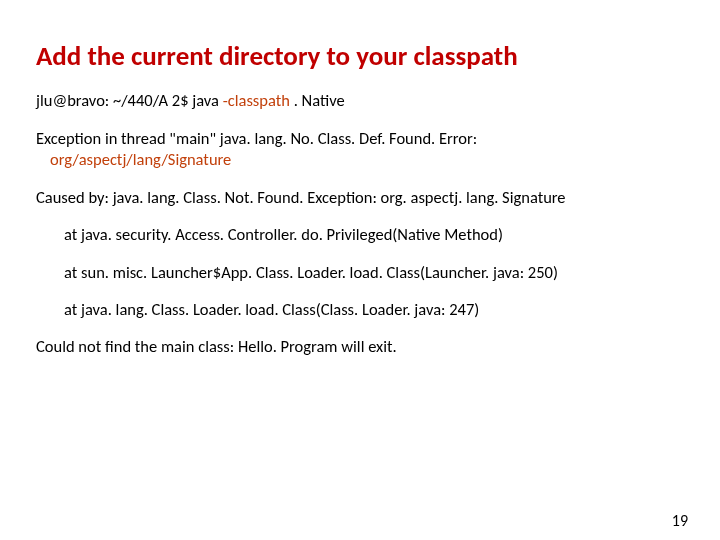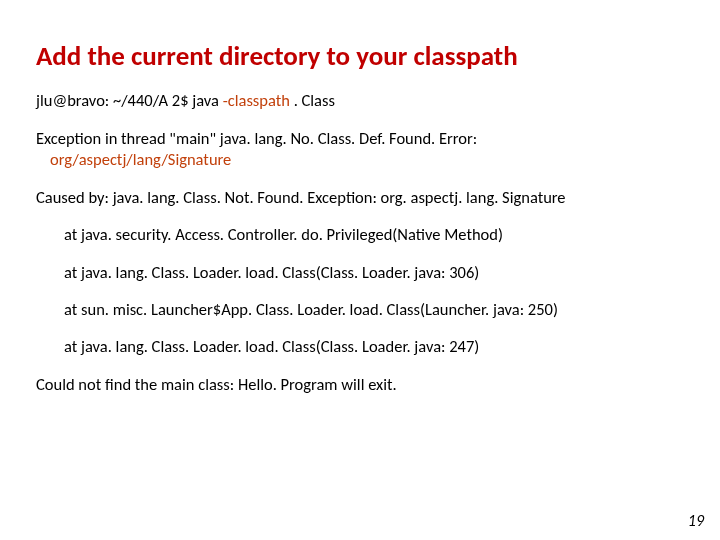--- a/index.html
+++ b/index.html
@@ -36,45 +36,43 @@
     text-align: center;
   }
   .indent2 {
     margin-left: 28px;
   }
   .red {
     color: #c2410c;
   }
   .page-num {
     position: absolute;
-    right: 16px;
+    right: 32px;
     bottom: 10px;
     font-size: 16px;
     color: #000;
-    font-style: italic;
   }
 </style>
 </head>
 <body>
 
 <div class="slide">
   <h1 class="title">Add the current directory to your classpath</h1>
 
   <p class="line">
-    <span>jlu@bravo: ~/440/A 2$ java </span><span class="red">-classpath </span><span>. Class</span>
+    <span>jlu@bravo: ~/440/A 2$ java </span><span class="red">-classpath </span><span>. Native</span>
   </p>
 
   <p class="line">
     <span>Exception in thread "main" java. lang. No. Class. Def. Found. Error:</span><br>
     <span class="red indent1" style="display:inline-block;">org/aspectj/lang/Signature</span>
   </p>
 
   <p class="line">Caused by: java. lang. Class. Not. Found. Exception: org. aspectj. lang. Signature</p>
 
   <p class="line indent2">at java. security. Access. Controller. do. Privileged(Native Method)</p>
-  <p class="line indent2">at java. lang. Class. Loader. load. Class(Class. Loader. java: 306)</p>
   <p class="line indent2">at sun. misc. Launcher$App. Class. Loader. load. Class(Launcher. java: 250)</p>
   <p class="line indent2">at java. lang. Class. Loader. load. Class(Class. Loader. java: 247)</p>
 
   <p class="line">Could not find the main class: Hello.  Program will exit.</p>
 </div>
 
 <div class="page-num">19</div>
 
 </body></html>

